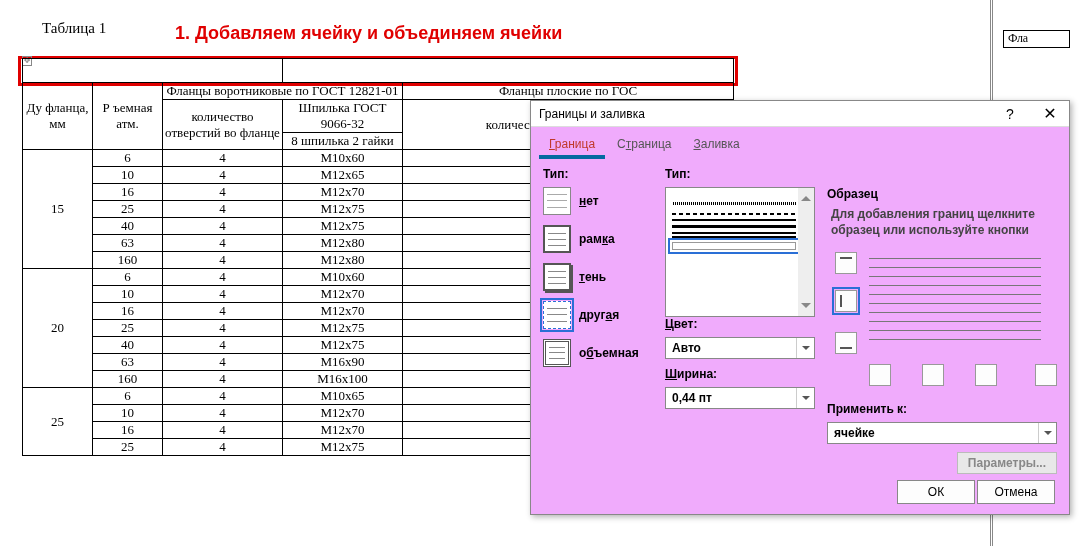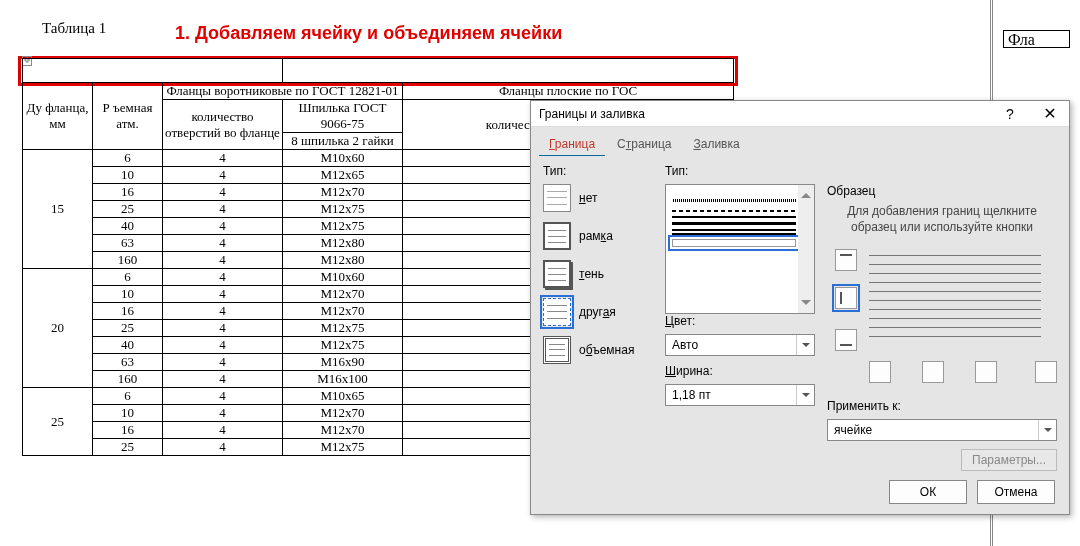--- a/index.html
+++ b/index.html
@@ -13,55 +13,55 @@
     height: 546px;
     overflow: hidden;
   }
   .tbl-label { font-size: 15px; position: absolute; top: 20px; left: 42px;}
   .anno1 { position:absolute; top:23px; left:135px; color:#e00000; font-family: Arial, sans-serif; font-weight:bold; font-size:18px;margin-left:40px;}
   .highlight-box { position:absolute; top:56px; left:18px; width:720px; height:30px; border:3px solid #e00000;}
   
   .anchor { position:absolute; top:56px; left:22px; width:10px; height:10px; border:1px solid #888; font-size:8px; text-align:center; line-height:8px; color:#888;}
 
   .ghost-page { position:absolute; top:0; right:0; width:90px; height:546px; background:#fff; border-left: 3px double #888; padding:10px;}
-  .ghost-page .gh-line { border:1px solid #000; height:18px; margin-bottom:2px; font-size:16px; padding:0 4px;}
+  .ghost-page .gh-line { border:1px solid #000; height:18px; margin-bottom:2px; font-size:12px; padding:0 4px;}
   .ghost-table { position:absolute; top:110px; right:8px; width:62px; font-size:11px;}
   .ghost-table td { border:1px solid #000; padding:0 2px; text-align:center;}
   
   .main-table { border-collapse: collapse; position:absolute; top:58px; left:22px; width:712px; table-layout:fixed;}
   .main-table td, .main-table th { border:1px solid #000; font-weight:normal; text-align:center; padding:0; height:16px; vertical-align:middle;}
   .main-table .empty-top td { height:24px;}
   .main-table th { font-size:13px;}
   
   .c-du { width:70px;}
   .c-p  { width:70px;}
   .c-qty{ width:120px;}
   .c-sh { width:120px;}
   .c-qty2{ width:140px;}
   .c-rest{ }
 
   
   .dlg {
     position:absolute; left:530px; top:100px; width:540px; height:415px;
-    background:#e5e5e5; border:1px solid #888;
+    background:#f0abfc; border:1px solid #888;
     font-family: "Segoe UI", Tahoma, sans-serif; font-size:12px;
     box-shadow: 2px 2px 6px rgba(0,0,0,.3);
     z-index:10;
   }
   .dlg-title { background:#fff; height:26px; line-height:26px; padding:0 8px; position:relative; border-bottom:1px solid #ddd;}
   .dlg-close, .dlg-help { position:absolute; top:0; width:38px; height:26px; text-align:center; line-height:26px; font-family: Arial; cursor:pointer;}
   .dlg-close { right:0; font-size:16px;}
   .dlg-help { right:40px; font-size:14px;}
 
   .tabs { display:flex; gap:2px; padding:6px 8px 0 8px;}
   .tab { padding:4px 10px; cursor:pointer; color:#555;}
   .tab u { text-decoration: underline; }
-  .tab.active { color:#c0392b; border-bottom:1px solid #0369a1;}
-
-  .dlg-body { display:flex; padding:8px 12px 8px 12px; gap:12px; height:310px;}
+  .tab.active { color:#c0392b; border-bottom:4px solid #0369a1;}
+
+  .dlg-body { display:flex; padding:8px 12px 8px 12px; gap:12px; height:310px;font-weight:bold;}
 
   .col-presets { width:110px;}
   .col-presets .lbl { margin-bottom:6px;}
   .preset { display:flex; align-items:center; gap:8px; margin-bottom:10px; cursor:pointer;}
   .preset .pbox { width:28px; height:28px; border:1px solid #888; background:#fff; position:relative; display:flex; flex-direction:column; justify-content:space-around; padding:3px;}
   .pline { height:1px; background:#888;}
   .preset .ptxt { }
   .pbox.none .pline { background:#aaa;}
   .pbox.frame { border:2px solid #555; box-shadow: inset 0 0 0 1px #fff;}
   .pbox.shadow { border:2px solid #555; box-shadow: 2px 2px 0 #555;}
@@ -84,40 +84,40 @@
   .tl-solid2 { background:#000; height:3px;}
   .tl-double { border-top:2px solid #000; border-bottom:2px solid #000; height:6px; background:transparent;}
   .tl-blank  { border:1px solid #999; height:8px; background:#fff;}
 
   .combo { border:1px solid #888; background:#fff; height:22px; line-height:20px; padding:0 6px; position:relative; margin-top:2px; margin-bottom:8px;}
   .combo .arrow { position:absolute; right:0; top:0; width:18px; height:100%; border-left:1px solid #ccc; }
   .combo .arrow::after { content:""; position:absolute; top:8px; left:5px; border:4px solid transparent; border-top-color:#555;}
 
   .col-sample { flex:1;margin-top:20px;}
   .col-sample .lbl { margin-bottom:6px;}
-  .sample-note { text-align:center; color:#444; line-height:1.3; margin:4px 4px 10px 4px;}
+  .sample-note { text-align:left; color:#444; line-height:1.3; margin:4px 4px 10px 4px;}
   .preview { position:relative; height:110px; margin:0 0 14px 0;}
   .preview .pv-cell { position:absolute; left:42px; top:10px; right:16px; bottom:10px; background: repeating-linear-gradient(#777, #777 1px, transparent 1px, transparent 9px);}
   .edge-btn { position:absolute; width:22px; height:22px; border:1px solid #999; background:#fdfdfd; cursor:pointer;}
   .edge-btn.active { outline:2px solid #2a6fd6; outline-offset:1px;}
   .edge-btn::after { content:""; position:absolute; background:#555;}
   .eb-top    { left:8px;  top:4px;}     .eb-top::after    { left:4px; right:4px; top:4px; height:2px;}
   .eb-left   { left:8px;  top:42px;}    .eb-left::after   { top:4px; bottom:4px; left:4px; width:2px;}
   .eb-bot    { left:8px;  bottom:4px;}  .eb-bot::after    { left:4px; right:4px; bottom:4px; height:2px;}
   .eb-diag1  { left:42px; bottom:-28px;}
   .eb-mid    { left:95px; bottom:-28px;}
   .eb-diag2  { left:148px;bottom:-28px;}
   .eb-right  { right:0;   bottom:-28px;}
 
   .applyrow { display:flex; align-items:center; gap:8px;}
   .applyrow .combo { flex:1; margin:0;}
 
   .param-btn { float:right; margin-top:8px; padding:3px 10px; border:1px solid #bbb; background:#e8e8e8; color:#888; cursor:default;}
 
-  .dlg-foot { position:absolute; bottom:10px; right:14px; display:flex; gap:10px;}
+  .dlg-foot { position:absolute; bottom:10px; right:14px; display:flex; gap:2px;}
   .btn { min-width:78px; padding:4px 14px; border:1px solid #888; background:#fdfdfd; cursor:pointer; text-align:center;}
   
   .right-crop { position:absolute; left:560px; top:480px; font-size:13px;}
   .right-crop table { border-collapse:collapse;}
   .right-crop td { border:1px solid #000; padding:0 8px; height:16px;}
 </style>
 </head>
 <body>
 
 <div class="tbl-label">Таблица 1</div>
@@ -140,21 +140,21 @@
         <td colspan="3"></td>
       </tr>
   <tr>
     <th rowspan="3">Ду фланца, мм</th>
     <th rowspan="3">Р ъемная атм.</th>
     <th colspan="2">Фланцы воротниковые по ГОСТ 12821-01</th>
     <th colspan="2">Фланцы плоские по ГОС</th>
   </tr>
   <tr>
     <th rowspan="2">количество отверстий во фланце</th>
-    <th>Шпилька ГОСТ 9066-75</th>
+    <th>Шпилька ГОСТ 9066-32</th>
     <th rowspan="2" colspan="2">количество   отверстий фланце</th>
   </tr>
   <tr>
         <th>8 шпилька 2 гайки</th>
       </tr>
   </tbody>
     <tbody id="tbody">
       <tr>
         <td rowspan="7">15</td>
         <td>6</td>
@@ -363,21 +363,21 @@
         <div class="type-line tl-dash"></div>
         <div class="type-line tl-solid1"></div>
         <div class="type-line tl-solid2"></div>
         <div class="type-line tl-double"></div>
         <div class="type-line tl-blank sel"></div>
         <div class="scroll"></div>
       </div>
       <div class="lbl"><u>Ц</u>вет:</div>
       <div class="combo"><span>Авто</span><div class="arrow"></div></div>
       <div class="lbl"><u>Ш</u>ирина:</div>
-      <div class="combo"><span>1,18 пт</span><div class="arrow"></div></div>
+      <div class="combo"><span>0,44 пт</span><div class="arrow"></div></div>
     </div>
     <div class="col-sample">
       <div class="lbl">Образец</div>
       <div class="sample-note">Для добавления границ щелкните образец или используйте кнопки</div>
       <div class="preview">
         <div class="pv-cell"></div>
         <div class="edge-btn eb-top"></div>
         <div class="edge-btn eb-left active"></div>
         <div class="edge-btn eb-bot"></div>
         <div class="edge-btn eb-diag1"></div>

